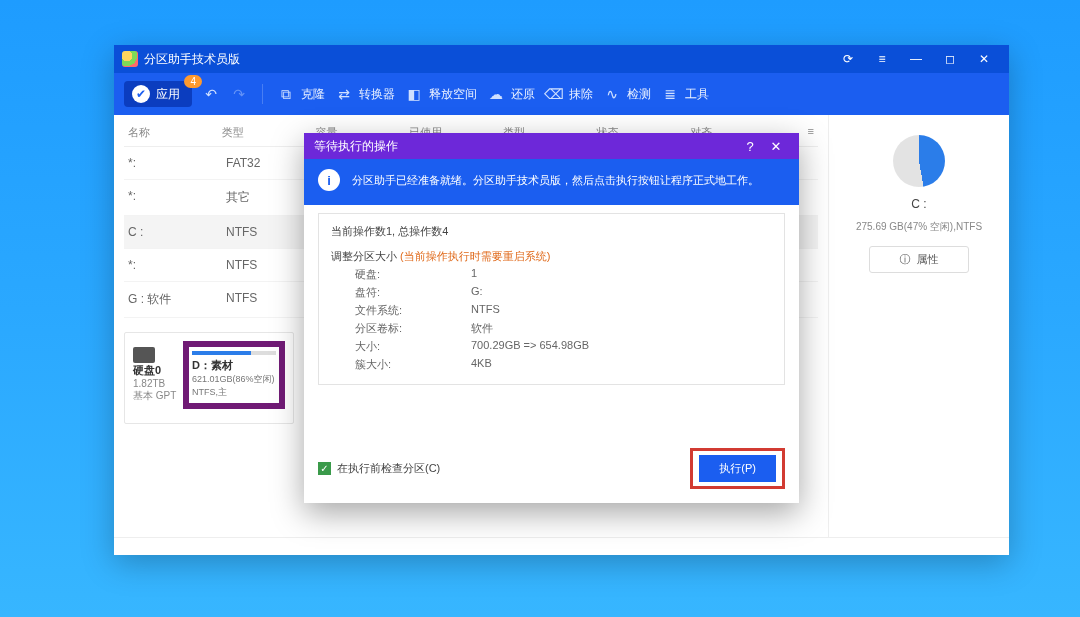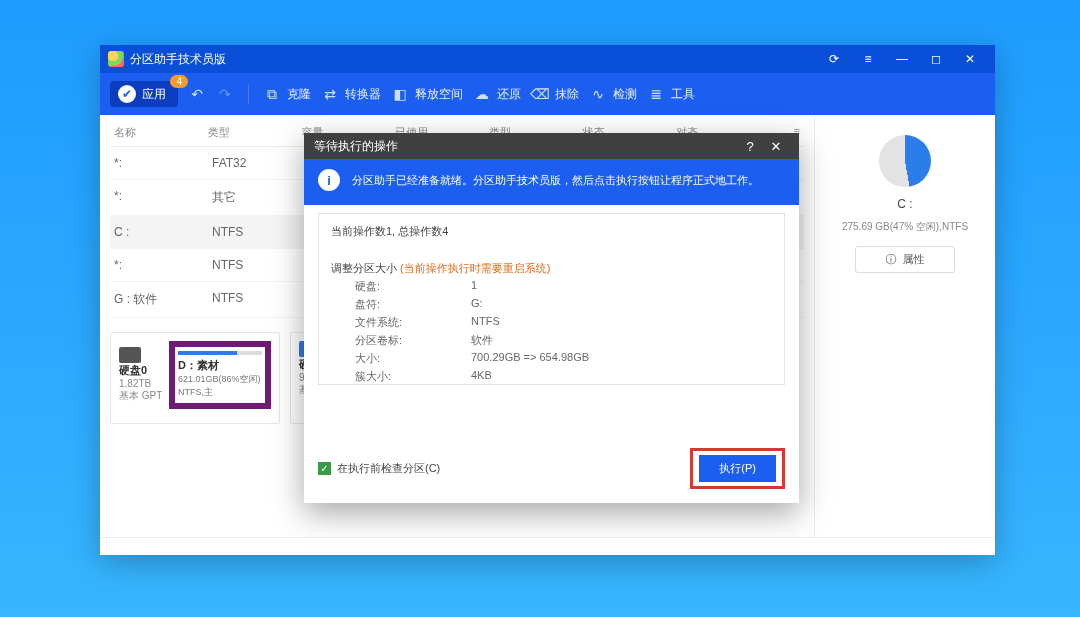--- a/index.html
+++ b/index.html
@@ -1,18 +1,18 @@
 <!DOCTYPE html>
 <html><head>
 <meta charset="utf-8">
 <style>
   * { box-sizing: border-box; font-family: "Microsoft YaHei", "Segoe UI", sans-serif; }
   body { margin:0; background:#2196f3; width:1080px; height:617px; overflow:hidden; position:relative;}
   .desktop { position:absolute; inset:0; background: linear-gradient(180deg,#1e9cff 0%, #2aa8ff 50%, #37b6ff 100%); }
-  .app-window { position:absolute; left:100px; top:45px; width:895px; height:510px; background:#fff; box-shadow:0 8px 30px rgba(0,0,0,.25); display:flex; flex-direction:column;}
+  .app-window { position:absolute; left:114px; top:45px; width:895px; height:510px; background:#fff; box-shadow:0 8px 30px rgba(0,0,0,.25); display:flex; flex-direction:column;}
   .titlebar { height:28px; background:#0a4fd8; display:flex; align-items:center; color:#fff; font-size:12px; padding:0 8px; }
   .titlebar .app-icon { width:16px; height:16px; background:radial-gradient(circle at 30% 30%, #ffd45e 0 35%, #7ed957 35% 65%, #ff6b6b 65% 100%); border-radius:3px; margin-right:6px;}
   .titlebar .spacer { flex:1;}
   .titlebar .wbtn { width:34px; height:22px; display:flex; align-items:center; justify-content:center; color:#fff; font-size:12px; }
   .toolbar { height:42px; background:#1b5ef0; display:flex; align-items:center; padding:0 10px; gap:10px;}
   .apply-btn { background:#0b3dbf; border-radius:4px; padding:4px 12px 4px 8px; color:#fff; display:flex; align-items:center; gap:6px; font-size:12px; position:relative;}
   .apply-btn .check{ width:18px; height:18px; border-radius:50%; background:#fff; color:#1b5ef0; display:flex; align-items:center; justify-content:center; font-size:12px;}
   .apply-btn .badge { position:absolute; top:-6px; right:-10px; background:#ff9a2e; color:#fff; font-size:10px; border-radius:8px; padding:1px 6px;}
   .tool-icon { width:18px; height:18px; color:#cfe0ff; font-size:14px; display:flex; align-items:center; justify-content:center;}
   .tool-group { display:flex; align-items:center; gap:6px; color:#eaf1ff; font-size:12px;}
@@ -40,28 +40,28 @@
   .r-disk-icon { width:52px; height:52px; border-radius:50%; background:conic-gradient(#2b7de9 0 170deg,#e3e3e3 170deg 360deg); margin:8px auto 10px;}
   .r-title { text-align:center; font-size:12px; color:#444; }
   .r-sub { text-align:center; font-size:10px; color:#888; margin-top:9px;}
   .r-prop { margin:12px auto 0; width:100px; border:1px solid #ddd; border-radius:3px; font-size:11px; color:#555; text-align:center; padding:5px 0; display:flex; align-items:center; justify-content:center; gap:6px;}
   .r-sec { margin-top:26px; font-size:11px; color:#777;}
   .r-sec .row{ display:flex; justify-content:space-between; padding:8px 0; border-top:1px solid #eee;}
   .chev{ color:#bbb; font-size:12px;}
   .statusbar { height:18px; border-top:1px solid #eee;}
   
   .modal { position:absolute; left:304px; top:133px; width:495px; height:370px; background:#fff; box-shadow:0 10px 30px rgba(0,0,0,.35); display:flex; flex-direction:column;}
-  .m-title { height:26px; background:#404040; color:#fff; font-size:12px; display:flex; align-items:center; padding:0 10px;}
+  .m-title { height:26px; background:#6d28d9; color:#fff; font-size:12px; display:flex; align-items:center; padding:0 10px;}
   .m-title .spacer{flex:1;}
   .m-title .mbtn{ width:26px; text-align:center; font-size:13px;}
   .m-banner { background:#1b5ef0; color:#fff; font-size:11px; padding:10px 14px 14px; display:flex; align-items:center; gap:12px;}
   .m-banner .info{ width:22px; height:22px; border-radius:50%; background:#fff; color:#1b5ef0; display:flex; align-items:center; justify-content:center; font-size:13px; font-weight:bold;}
   .m-body { flex:1; padding:8px 14px 4px; font-size:11px; color:#555; overflow:hidden;}
   .op-box { border:1px solid #e3e3e3; height:172px; padding:10px 12px; overflow:auto;}
-  .op-box .hdr{ color:#444; margin-bottom:22px;}
+  .op-box .hdr{ color:#444; margin-bottom:10px;}
   .op-box .sect{ color:#444;}
   .op-box .warn{ color:#e06a1b;}
   .kv { display:flex; margin:3px 0 3px 24px; color:#666;gap:44px;}
   .kv .k{ width:72px;}
   .est { margin:12px 2px 0; color:#555;}
   .m-footer { padding:10px 14px 14px; display:flex; align-items:center;}
   .m-footer .chk{ width:13px;height:13px;border:1px solid #3a9a4a;background:#3a9a4a;display:inline-flex;align-items:center;justify-content:center;color:#fff;font-size:10px;margin-right:6px;}
   .m-footer label{ font-size:11px; color:#444;}
   .m-footer .spacer{flex:1;}
   .exec-wrap{ border:3px solid #d23b32; padding:4px 6px;}

